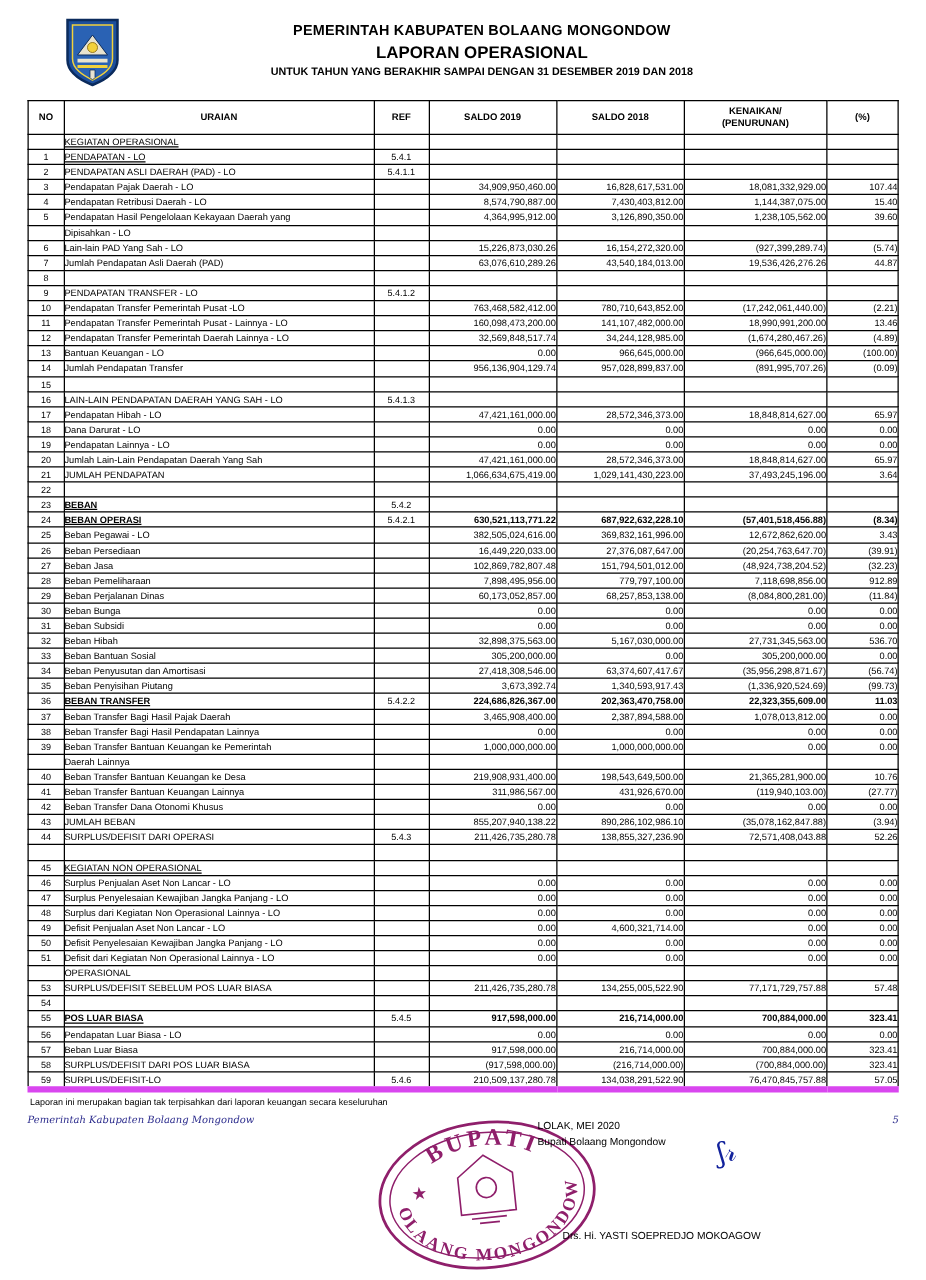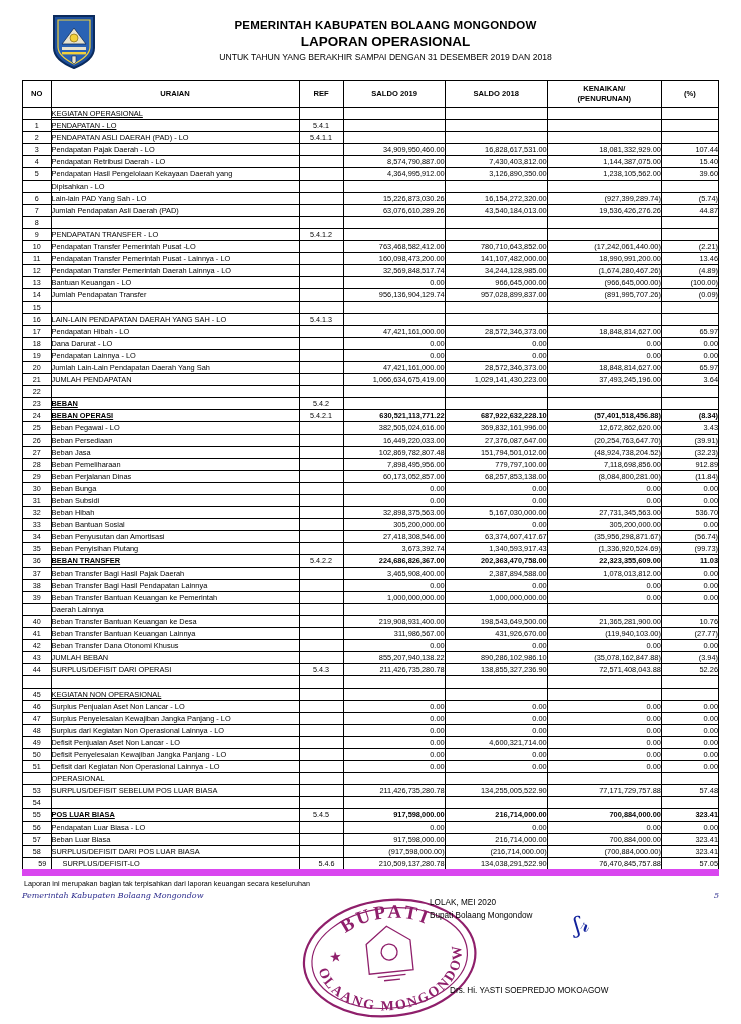--- a/index.html
+++ b/index.html
@@ -49,21 +49,21 @@
     letter-spacing: .2px;
     line-height: 15px;
   }
   .h-line2 {
     font-size: 13.5px;
     font-weight: bold;
     line-height: 18px;
   }
   .h-line3 {
     font-size: 8.6px;
-    font-weight: normal;
+    font-weight: bold;
     line-height: 13px;
   }
 
   
   table.report {
     width: 100%;
     border-collapse: collapse;
     table-layout: fixed;
     margin-top: 6px;
     font-size: 7.4px;
@@ -81,21 +81,21 @@
     line-height: 10px;
   }
   tbody td {
     border-left: 1px solid #000;
     border-right: 1px solid #000;
     border-top: none;
     border-bottom: none;
     height: 11.1px;
     line-height: 11.1px;
   }
-  tbody tr.last td { border-bottom: 7px solid #d946ef; padding-left: 11px; }
+  tbody tr.last td { border-bottom: 5px solid #d946ef; }
 
   td.no { text-align: center; font-size: 7.2px; }
   td.uraian { padding-left: 4px; font-size: 7.4px; white-space: nowrap; }
   td.ref { text-align: center; font-size: 7.2px; }
   td.num { text-align: right; padding-right: 5px; font-size: 7.4px; }
   td.pct { text-align: right; padding-right: 6px; font-size: 7.4px; }
 
   .ind0 { padding-left: 4px; text-decoration: underline; }
   .ind1 { padding-left: 12px; }
   .ind2 { padding-left: 22px; margin-left: 33px; }

